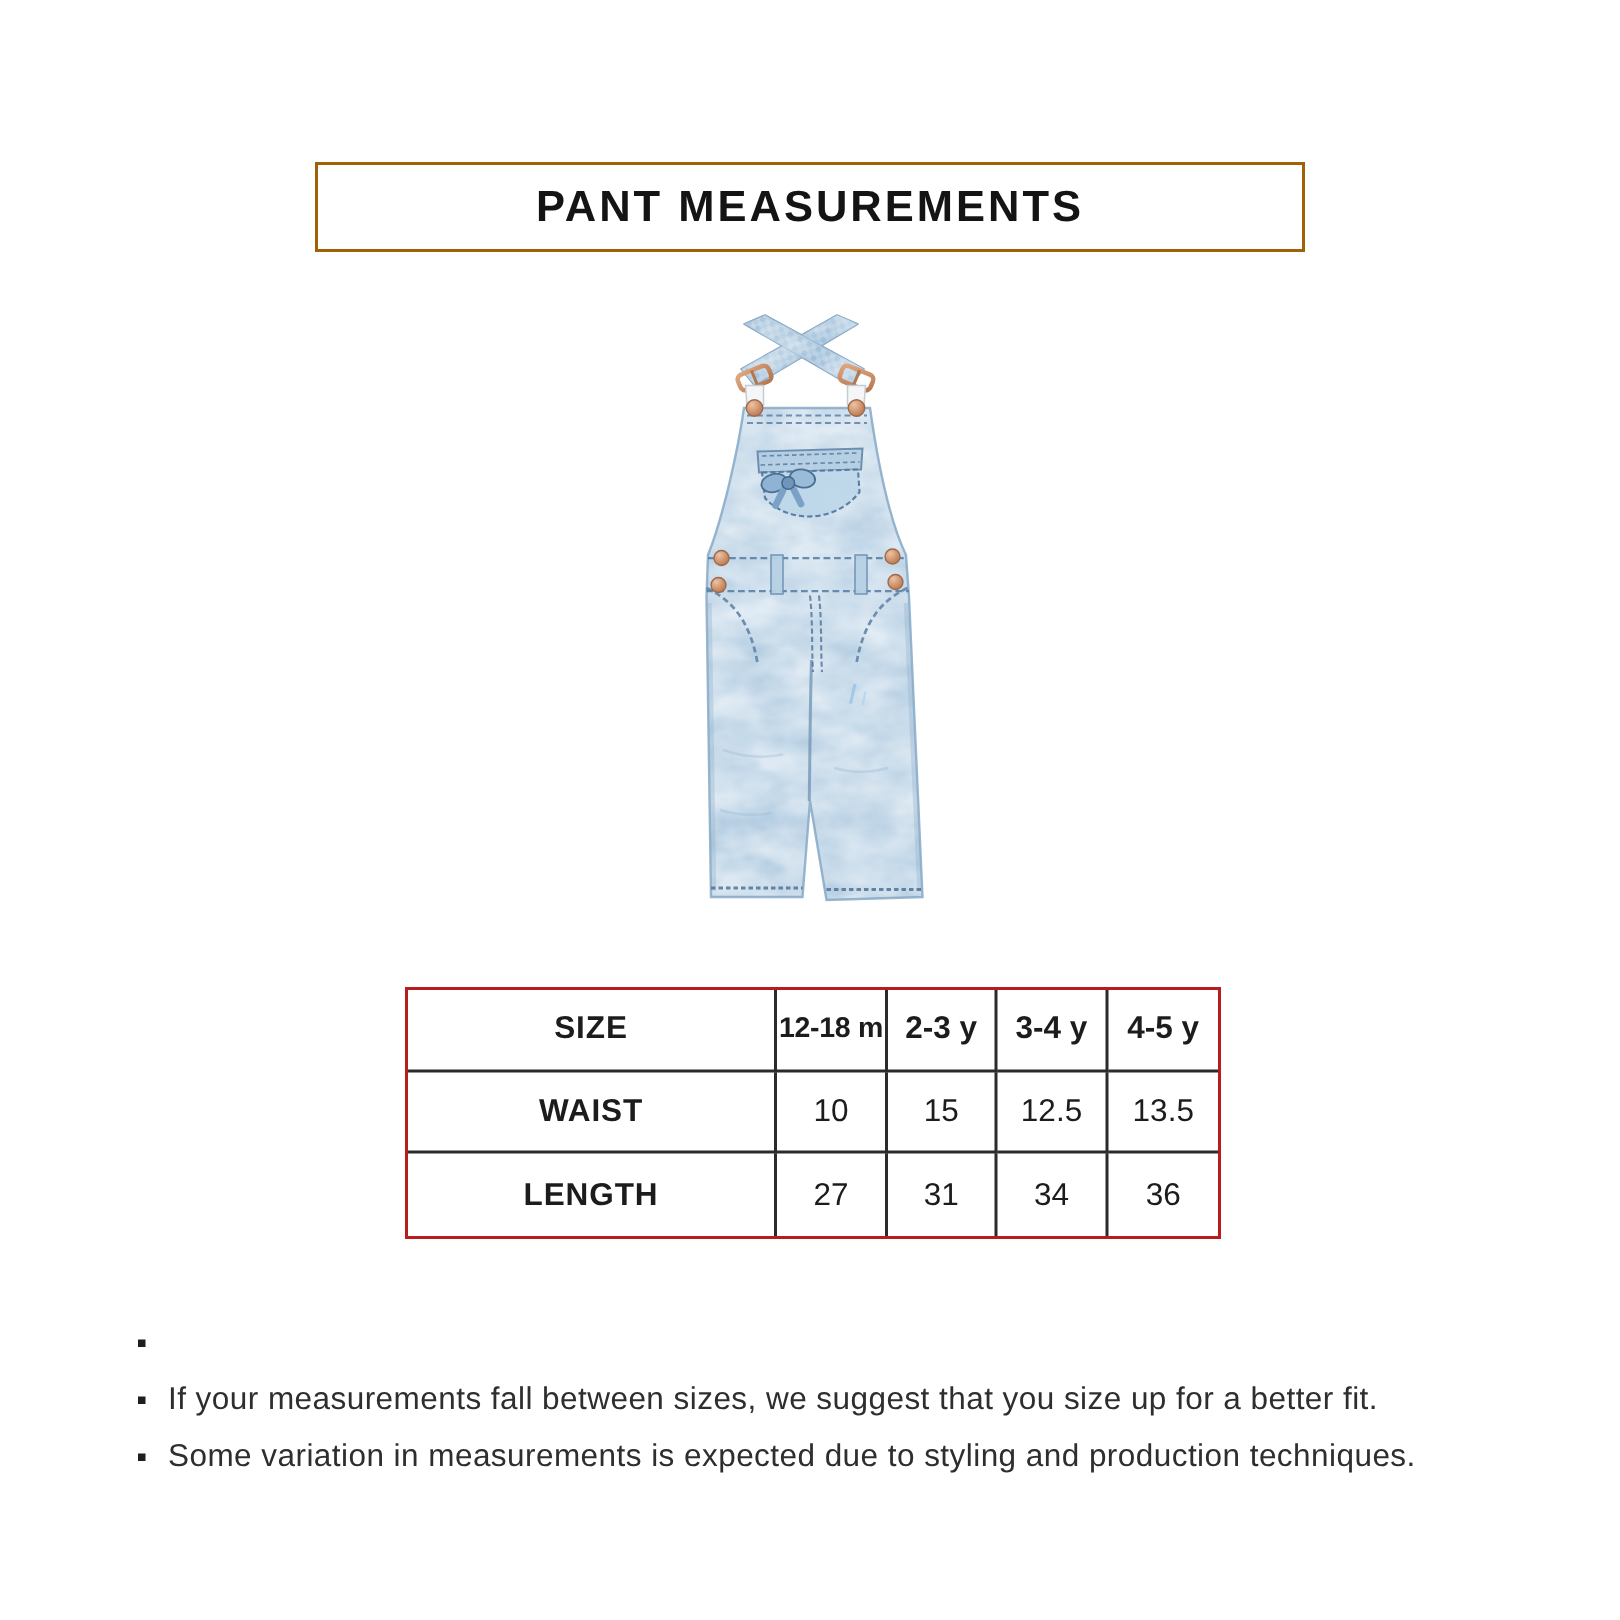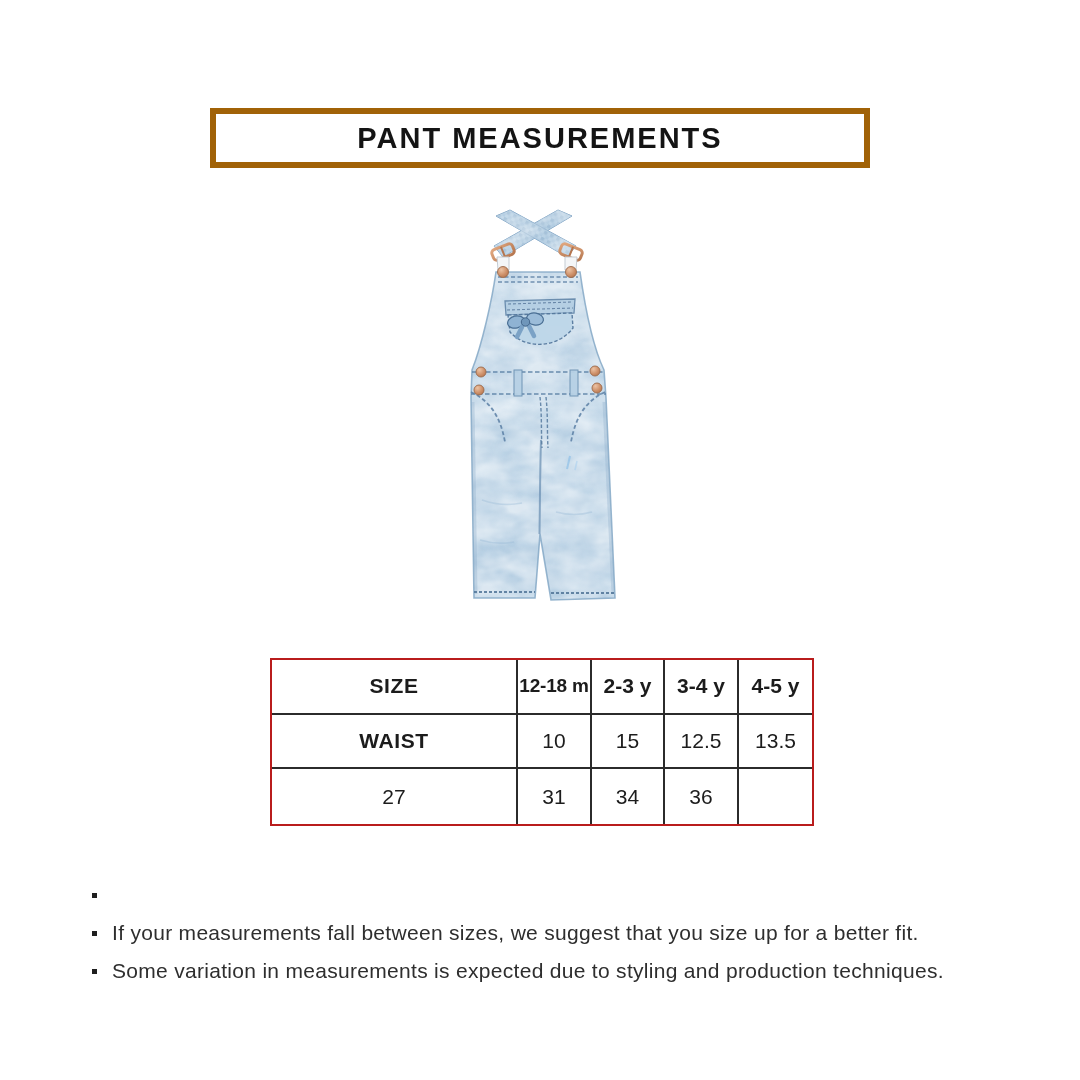--- a/index.html
+++ b/index.html
@@ -3,21 +3,21 @@
 <meta charset="utf-8">
 <style>
   html,body{margin:0;padding:0;background:#ffffff;}
   .canvas{
     position:relative;width:1080px;height:1080px;background:#ffffff;overflow:hidden;
     font-family:"Liberation Sans",sans-serif;color:#1c1c1c;
   }
   
   .title-box{
     position:absolute;left:210px;top:108px;width:660px;height:60px;
-    border:6px solid #a16207;box-sizing:border-box;background:#ffffff;
+    border:2px solid #a16207;box-sizing:border-box;background:#ffffff;
     display:flex;align-items:center;justify-content:center;
   }
   .title-box h1{
     margin:0;font-size:29px;font-weight:700;letter-spacing:2px;color:#141414;
   }
   
   .product-figure{position:absolute;left:458px;top:200px;width:165px;height:405px;}
   
   .size-table{
     position:absolute;left:270px;top:658px;width:540px;
@@ -183,20 +183,21 @@
     <div class="cell hdr">2-3 y</div>
     <div class="cell hdr">3-4 y</div>
     <div class="cell hdr">4-5 y</div>
 
     <div class="cell rowlabel">WAIST</div>
     <div class="cell">10</div>
     <div class="cell">15</div>
     <div class="cell">12.5</div>
     <div class="cell">13.5</div>
 
+    <div class="cell rowlabel">LENGTH</div>
     <div class="cell">27</div>
     <div class="cell">31</div>
     <div class="cell">34</div>
     <div class="cell">36</div>
   </div>
 
   <div class="notes">
     <div class="note-row">
       <span class="bullet"></span>
     </div>

